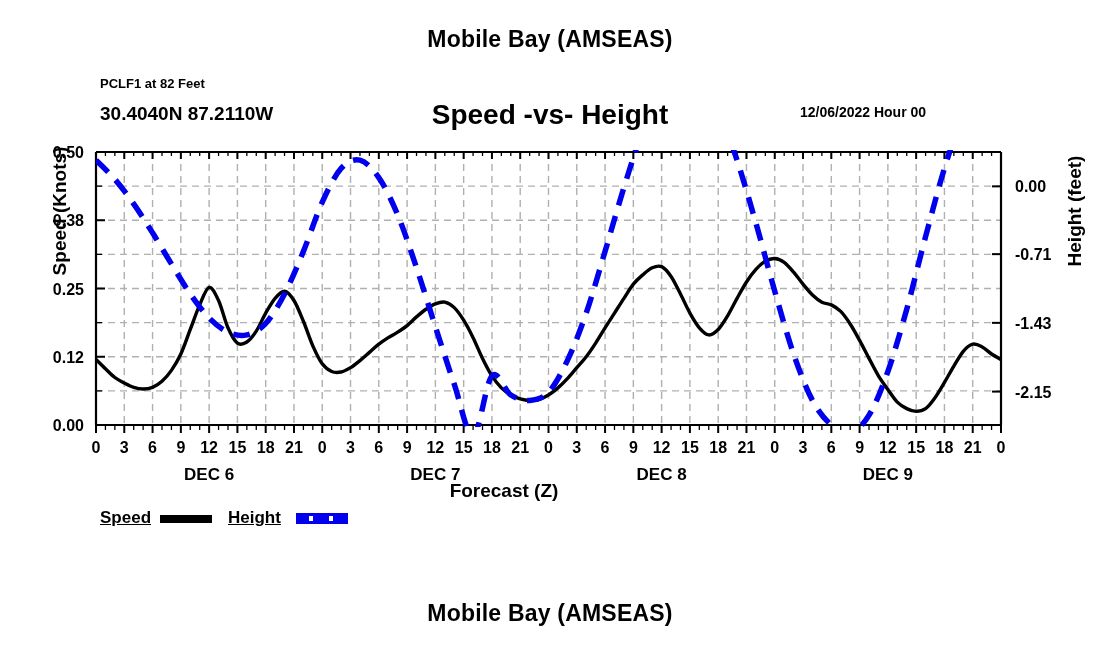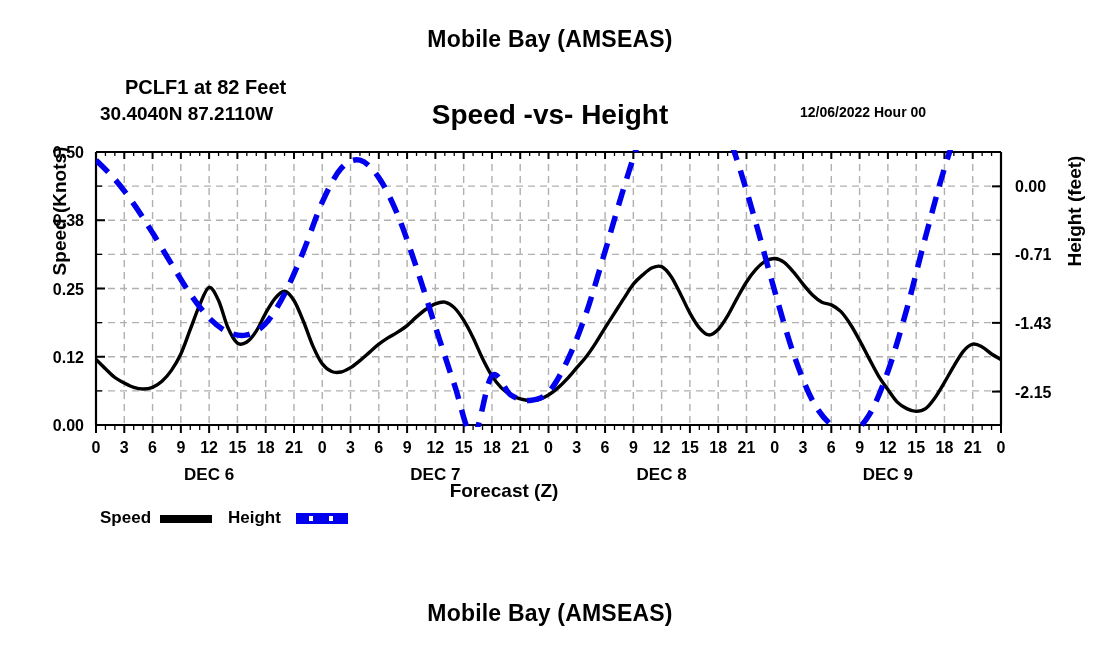--- a/index.html
+++ b/index.html
@@ -38,22 +38,21 @@
     top: 600px;
     left: 0;
     width: 1100px;
     text-align: center;
     font-size: 23px;
     letter-spacing: 0.2px;
   }
   #station-line1 {
     top: 76px;
     left: 100px;
-    font-size: 20px;
-    margin-left: 25px;
+    font-size: 13px;
   }
   #station-line2 {
     top: 103px;
     left: 100px;
     font-size: 19px;
   }
   #subtitle {
     top: 99px;
     left: 0;
     width: 1100px;
@@ -112,20 +111,21 @@
     font-size: 17px;
     font-weight: bold;
     font-family: "Liberation Sans", sans-serif;
     fill: #000;
     text-anchor: middle;
   }
   .legend-text {
     position: absolute;
     font-size: 17px;
     font-weight: bold;
+    text-decoration: underline;
   }
   #legend-speed-text { top: 508px; left: 100px; }
   #legend-height-text { top: 508px; left: 228px; }
   .legend-swatch {
     position: absolute;
     height: 8px;
   }
   #legend-speed-swatch {
     top: 515px;
     left: 160px;

